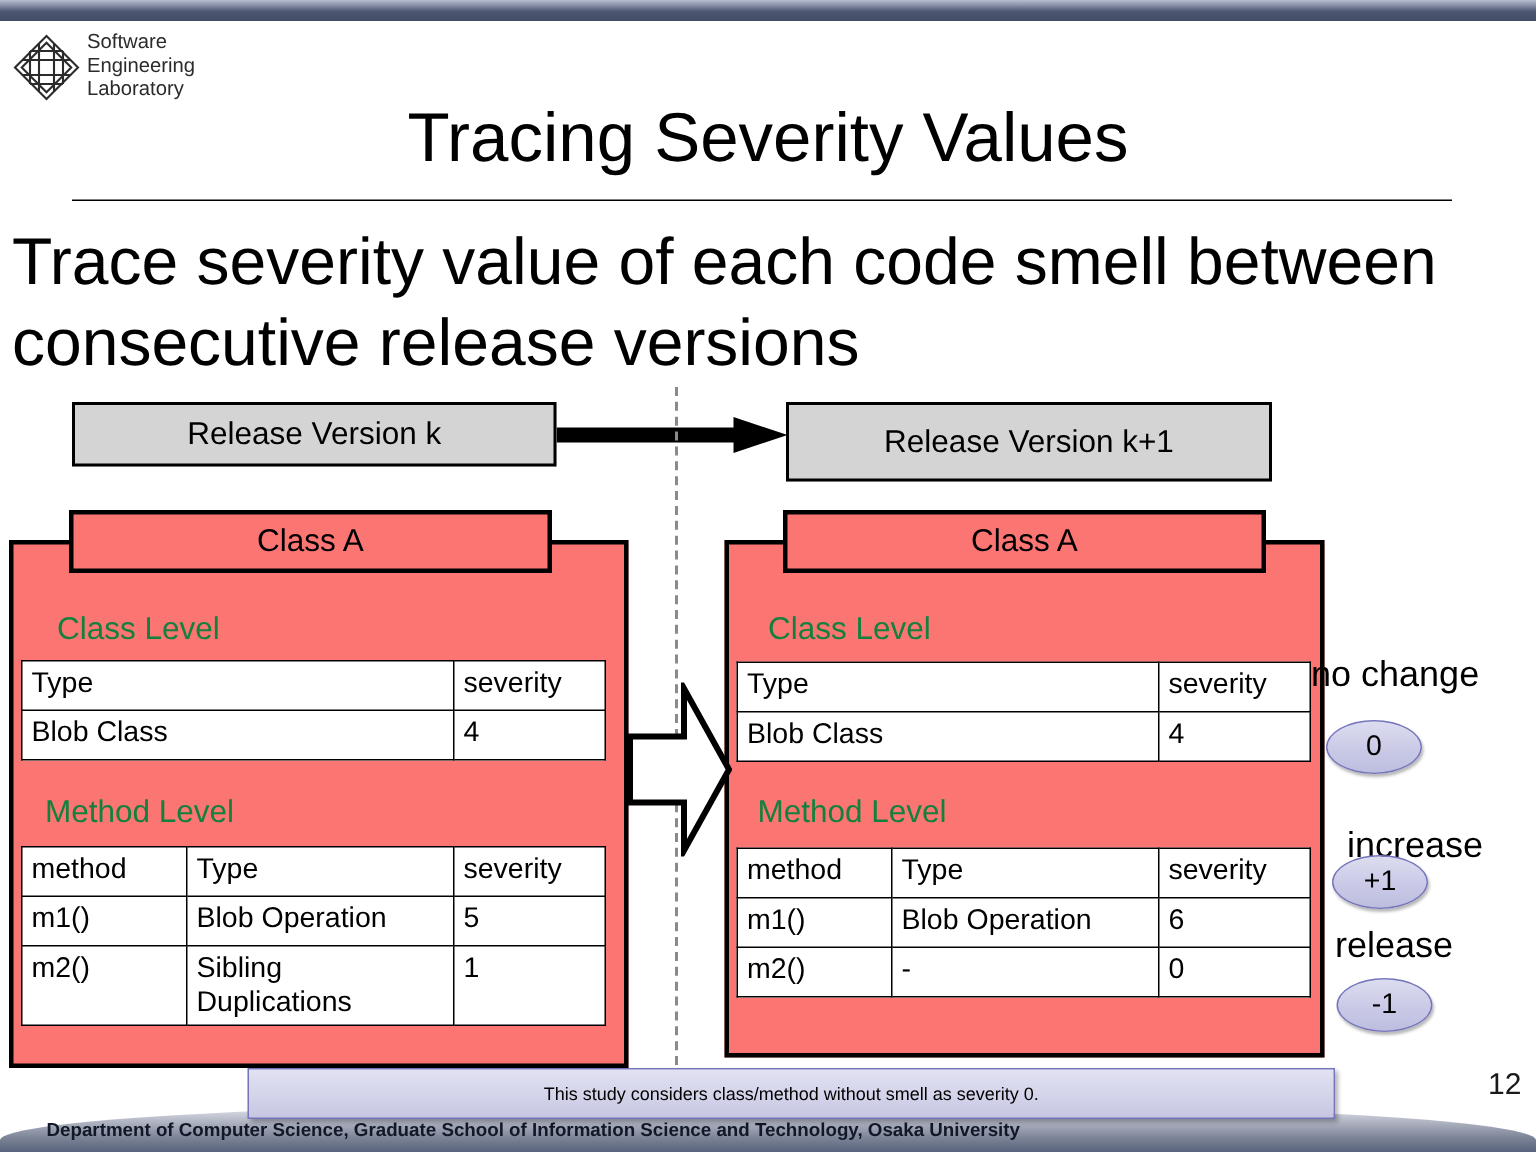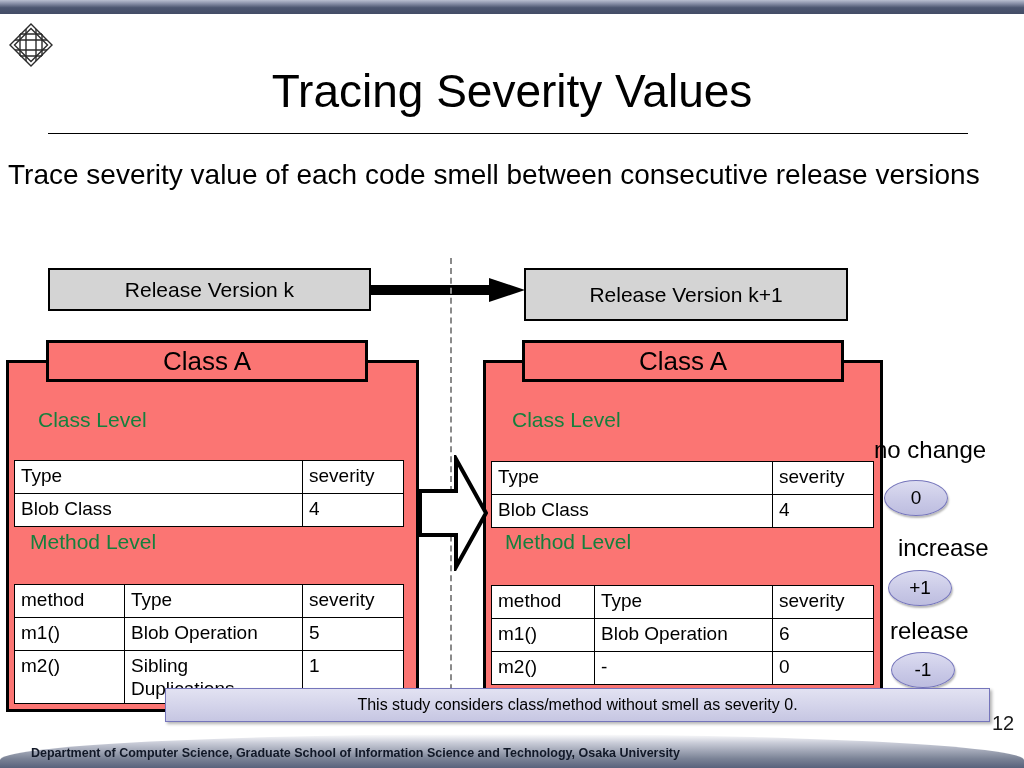--- a/index.html
+++ b/index.html
@@ -62,21 +62,21 @@
     left: 48px; top: 133px;
     width: 920px; height: 0;
     border-top: 1px solid #000000;
   }
 
   
   .lead {
     position: absolute;
     left: 8px; top: 148px;
     width: 1000px;
-    font-size: 28px;
+    font-size: 44px;
     line-height: 54px;
     font-weight: 400;
   }
 
   
   .ver-box {
     position: absolute;
     box-sizing: border-box;
     background: #d4d4d4;
     border: 2px solid #000000;
@@ -113,21 +113,21 @@
     border: 3px solid #000000;
   }
   #card-left  { left: 6px;   top: 360px; width: 413px; height: 352px; }
   #card-right { left: 483px; top: 360px; width: 400px; height: 345px; }
 
   .card-tab {
     position: absolute;
     box-sizing: border-box;
     background: #fb7573;
     border: 3px solid #000000;
-    font-size: 26px;
+    font-size: 21px;
     display: flex;
     align-items: center;
     justify-content: center;
     z-index: 3;
   }
   #tab-left  { left: 46px;  top: 340px; width: 322px; height: 42px; }
   #tab-right { left: 522px; top: 340px; width: 322px; height: 42px; }
 
   .level-label {
     position: absolute;
@@ -137,21 +137,20 @@
     white-space: nowrap;
   }
 
   
   table.smell {
     position: absolute;
     border-collapse: collapse;
     background: #ffffff;
     table-layout: fixed;
     z-index: 3;
-    margin-top: 20px;
   }
   table.smell td {
     border: 1px solid #000000;
     font-size: 19px;
     padding: 3px 6px;
     vertical-align: top;
     background: #ffffff;
     line-height: 23px;
     height: 26px;
   }
@@ -190,25 +189,25 @@
     justify-content: center;
     font-size: 19px;
     color: #000;
     box-shadow: 1px 2px 2px rgba(0,0,0,0.28);
   }
 
   
   .note {
     position: absolute;
     box-sizing: border-box;
-    left: 165px; top: 688px;
-    width: 825px; height: 34px;
+    left: 165px; top: 712px;
+    width: 725px; height: 34px;
     background: linear-gradient(to bottom, #e2e2f2 0%, #d3d3ea 55%, #c6c6e2 100%);
     border: 1px solid #7575bb;
-    font-size: 16px;
+    font-size: 12px;
     display: flex;
     align-items: center;
     justify-content: center;
     box-shadow: 2px 2px 3px rgba(0,0,0,0.3);
     z-index: 5;
   }
 
   
   .page-number {
     position: absolute;
@@ -243,20 +242,25 @@
 
 <div class="logo">
   <svg class="logo-mark" viewBox="0 0 46 46">
     <g fill="none" stroke="#2b2b2b" stroke-width="1.4">
       <path d="M23 2 L44 23 L23 44 L2 23 Z"></path>
       <path d="M23 6.5 L39.5 23 L23 39.5 L6.5 23 Z"></path>
       <path d="M12 12 L12 34 M18 7 L18 39 M28 7 L28 39 M34 12 L34 34"></path>
       <path d="M12 12 L34 12 M7 18 L39 18 M7 28 L39 28 M12 34 L34 34"></path>
     </g>
   </svg>
+  <div class="logo-text">
+    <div>Software</div>
+    <div>Engineering</div>
+    <div>Laboratory</div>
+  </div>
 </div>
 
 <div class="slide-title">Tracing Severity Values</div>
 <div class="title-rule"></div>
 
 <div class="lead">Trace severity value of each code smell between consecutive release versions</div>
 
 <div class="ver-box" id="ver-k">Release Version k</div>
 <svg class="ver-arrow" viewBox="0 0 154 24">
   <path d="M0 7 L118 7 L118 0 L154 12 L118 24 L118 17 L0 17 Z" fill="#000000"></path>
@@ -355,21 +359,21 @@
       <td>m2()</td>
       <td>-</td>
       <td>0</td>
     </tr>
   </tbody>
 </table>
 
 <div class="legend-label" style="left:874px; top:436px;">no change</div>
 <div class="oval" style="left:884px; top:480px;">0</div>
 
-<div class="legend-label" style="left:898px; top:534px;">increase</div>
+<div class="legend-label" style="left:898px; top:550px;">increase</div>
 <div class="oval" style="left:888px; top:570px;">+1</div>
 
 <div class="legend-label" style="left:890px; top:617px;">release</div>
 <div class="oval" style="left:891px; top:652px;">-1</div>
 
 <div class="note">This study considers class/method without smell as severity 0.</div>
 
 <div class="page-number">12</div>
 
 <div class="bottom-band"></div>

